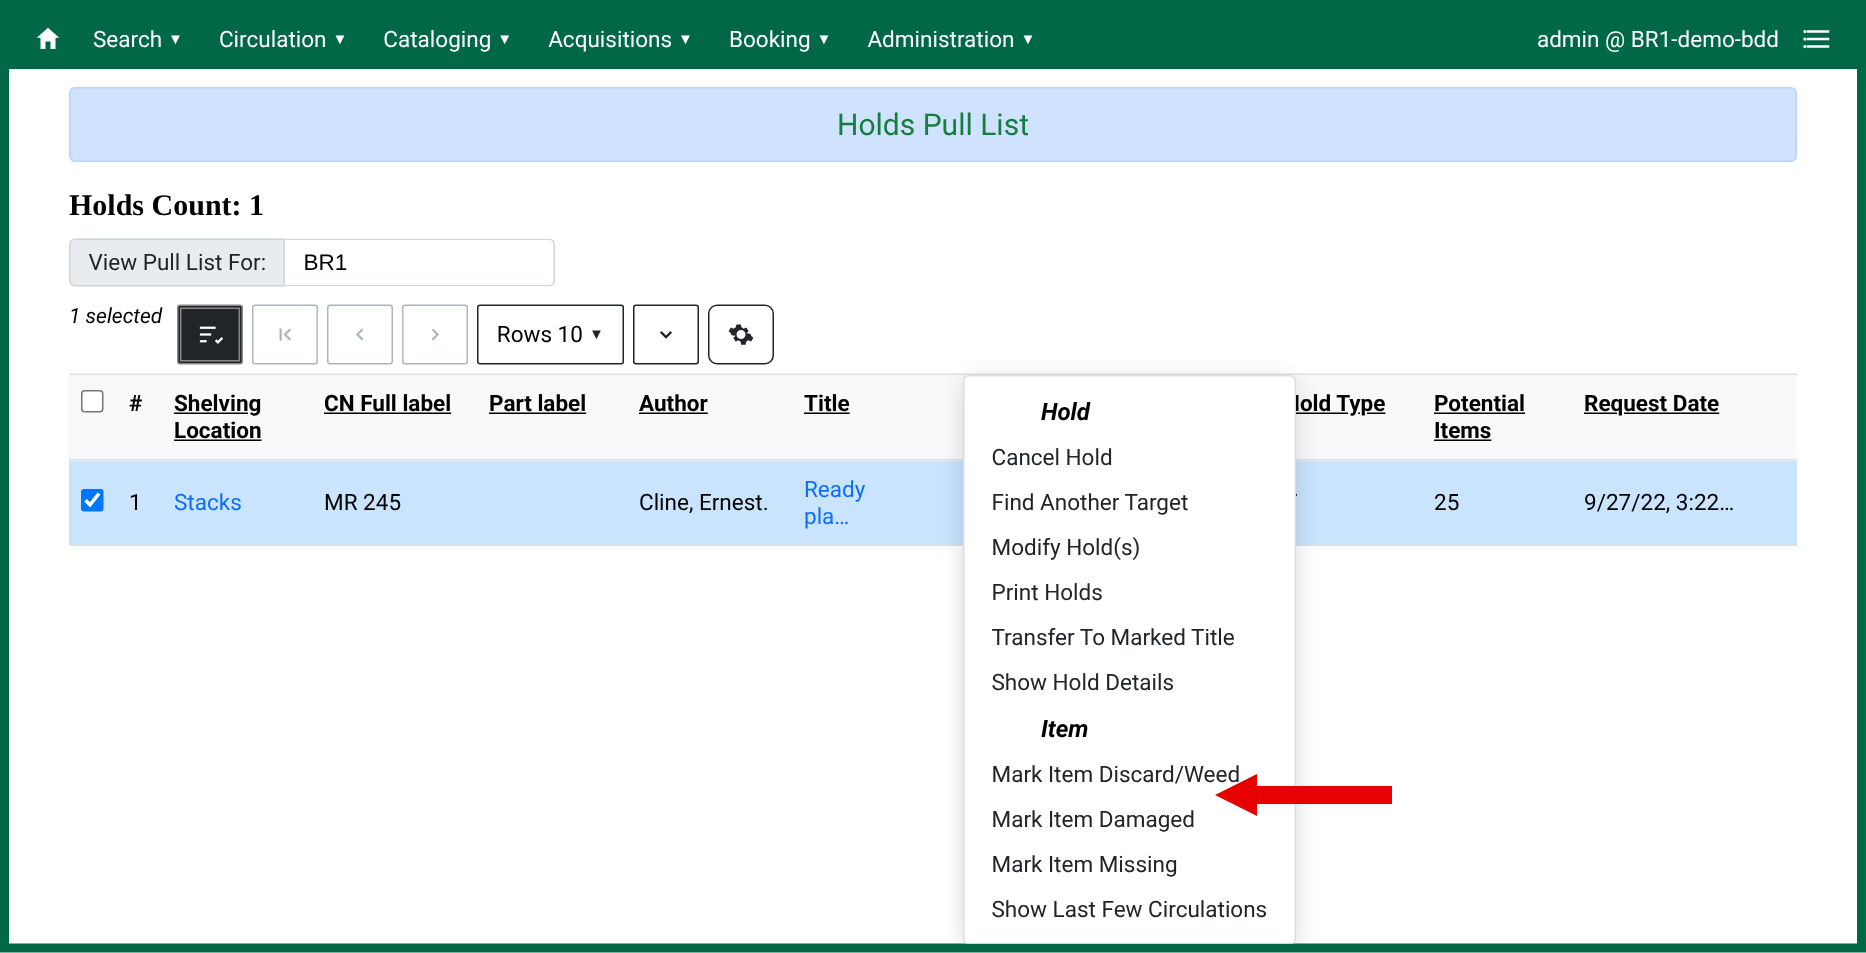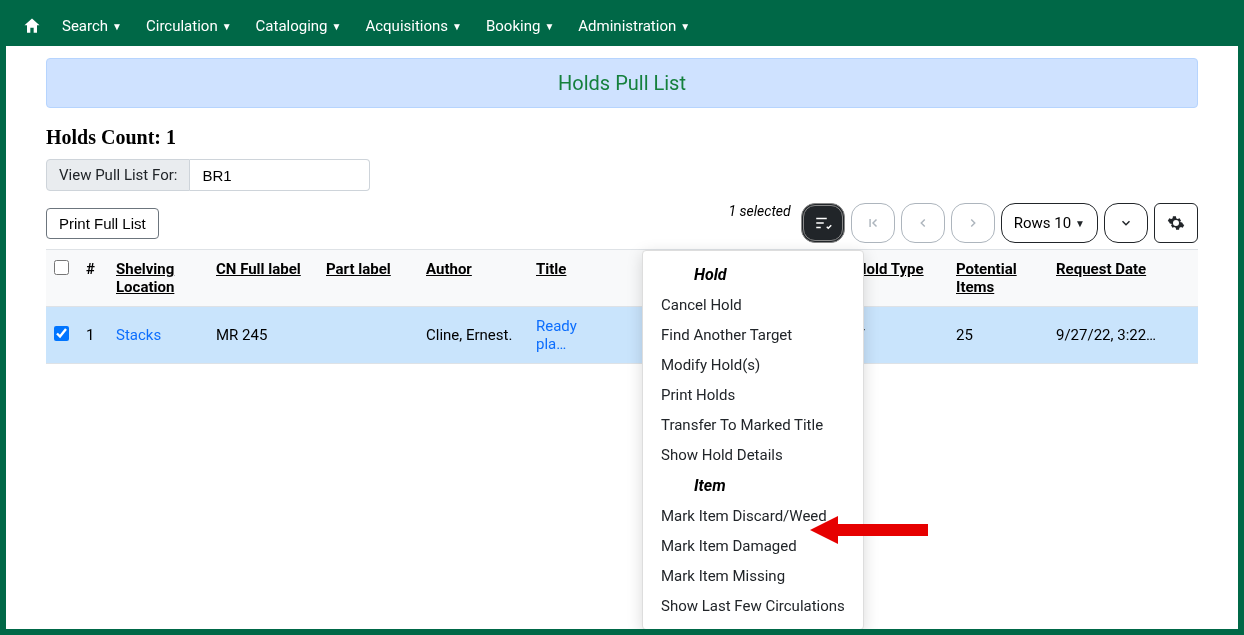--- a/index.html
+++ b/index.html
@@ -14,21 +14,21 @@
 .content { padding: 12px 40px; }
 .page-title { background: #cfe2ff; color: #15803d; text-align: center; padding: 12px; font-size: 20px; border: 1px solid #b6d4fe; border-radius: 4px; margin-bottom: 18px; }
 .holds-count { font-size: 20px; font-weight: 600; margin-bottom: 10px; font-family: Liberation Serif, serif; }
 .filter-row { display: flex; gap: 0; margin-bottom: 12px; }
 .filter-label { background: #e9ecef; border: 1px solid #ced4da; padding: 6px 12px; border-radius: 4px 0 0 4px; font-size: 15px; color: #212529; }
 .filter-input { border: 1px solid #ced4da; border-left: none; padding: 6px 12px; border-radius: 0 4px 4px 0; font-size: 15px; width: 180px; }
 .print-btn { border: 1px solid #6c757d; background: #fff; padding: 6px 12px; border-radius: 4px; cursor: pointer; font-size: 15px; }
 .toolbar-row { display: flex; align-items: center; justify-content: space-between; margin-bottom: 6px; }
 .pager { display: flex; align-items: flex-start; gap: 6px; }
 .selected-label { font-style: italic; font-size: 14px; margin-right: 4px; }
-.pg-btn { border: 1px solid #212529; background: #fff; width: 44px; height: 40px; border-radius: 14px; display: flex; align-items: center; justify-content: center; cursor: pointer; font-size: 15px; }
+.pg-btn { border: 1px solid #212529; background: #fff; width: 44px; height: 40px; border-radius: 2px; display: flex; align-items: center; justify-content: center; cursor: pointer; font-size: 15px; }
 .pg-btn.active { background: #212529; color: #fff; border: 3px double #888; }
 .pg-btn.disabled { color: #adb5bd; border-color: #adb5bd; }
 .pg-btn.rows { width: auto; padding: 0 12px; gap: 4px; }
 .gear-btn { border: 1px solid #212529; background: #fff; width: 44px; height: 40px; border-radius: 6px; display: flex; align-items: center; justify-content: center; cursor: pointer; }
 .table { width: 100%; border-collapse: collapse; font-size: 15px; }
 .table th { background: #f8f9fa; text-align: left; padding: 10px 8px; font-weight: 700; text-decoration: underline; border-top: 1px solid #dee2e6; border-bottom: 1px solid #dee2e6; vertical-align: top; }
 .table th.nou { text-decoration: none; }
 .table td { padding: 10px 8px; border-bottom: 1px solid #dee2e6; }
 .table tr.selected { background: #c9e4fc; }
 .link { color: #0d6efd; cursor: pointer; }
@@ -68,32 +68,44 @@
         <span class="caret-down">▼</span>
       </span>
     <span class="nav-item">
         <span>Booking</span>
         <span class="caret-down">▼</span>
       </span>
     <span class="nav-item">
         <span>Administration</span>
         <span class="caret-down">▼</span>
       </span>
+    <div class="nav-right">
+      <span>admin @ BR1-demo-bdd</span>
+      <span class="hamburger">
+        <svg width="20" height="20" viewBox="0 0 24 24" fill="#fff">
+            <rect x="3" y="5" width="18" height="2"></rect>
+            <rect x="3" y="11" width="18" height="2"></rect>
+            <rect x="3" y="17" width="18" height="2"></rect>
+            <circle cx="1.5" cy="6" r="1.3"></circle>
+            <circle cx="1.5" cy="12" r="1.3"></circle>
+            <circle cx="1.5" cy="18" r="1.3"></circle>
+          </svg>
+      </span>
+    </div>
   </div>
 
   <div class="content">
     <div class="page-title">Holds Pull List</div>
     <div class="holds-count">Holds Count: 1</div>
     <div class="filter-row">
       <div class="filter-label">View Pull List For:</div>
       <input class="filter-input" value="BR1" style="">
     </div>
 
     <div class="toolbar-row">
-      <button class="print-btn">Print Full List</button>
       <div class="pager">
         <span class="selected-label">1 selected</span>
         <div class="pg-btn active">
           <svg width="18" height="18" viewBox="0 0 24 24" fill="#fff">
               <rect x="3" y="5" width="14" height="2"></rect>
               <rect x="3" y="11" width="10" height="2"></rect>
               <rect x="3" y="17" width="6" height="2"></rect>
               <path d="M17 17l2 2 4-4" stroke="#fff" stroke-width="2" fill="none"></path>
             </svg>
         </div>

